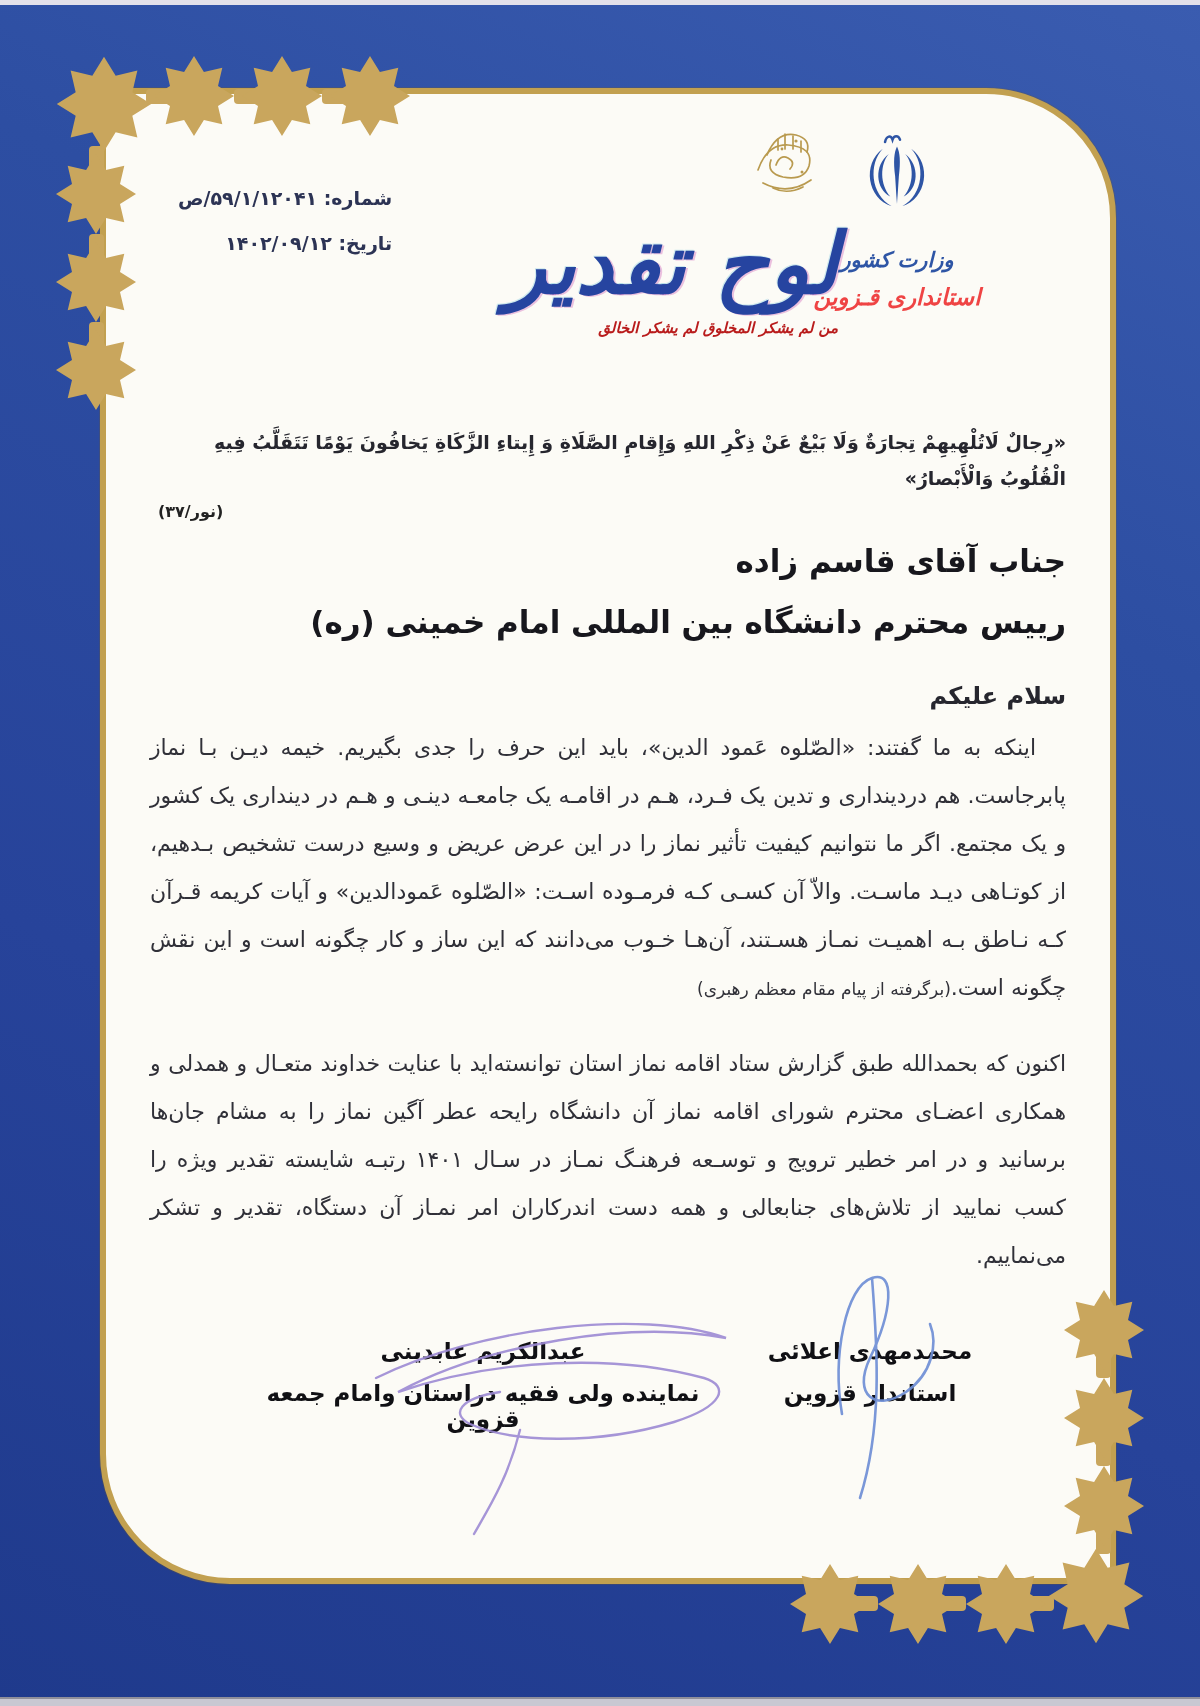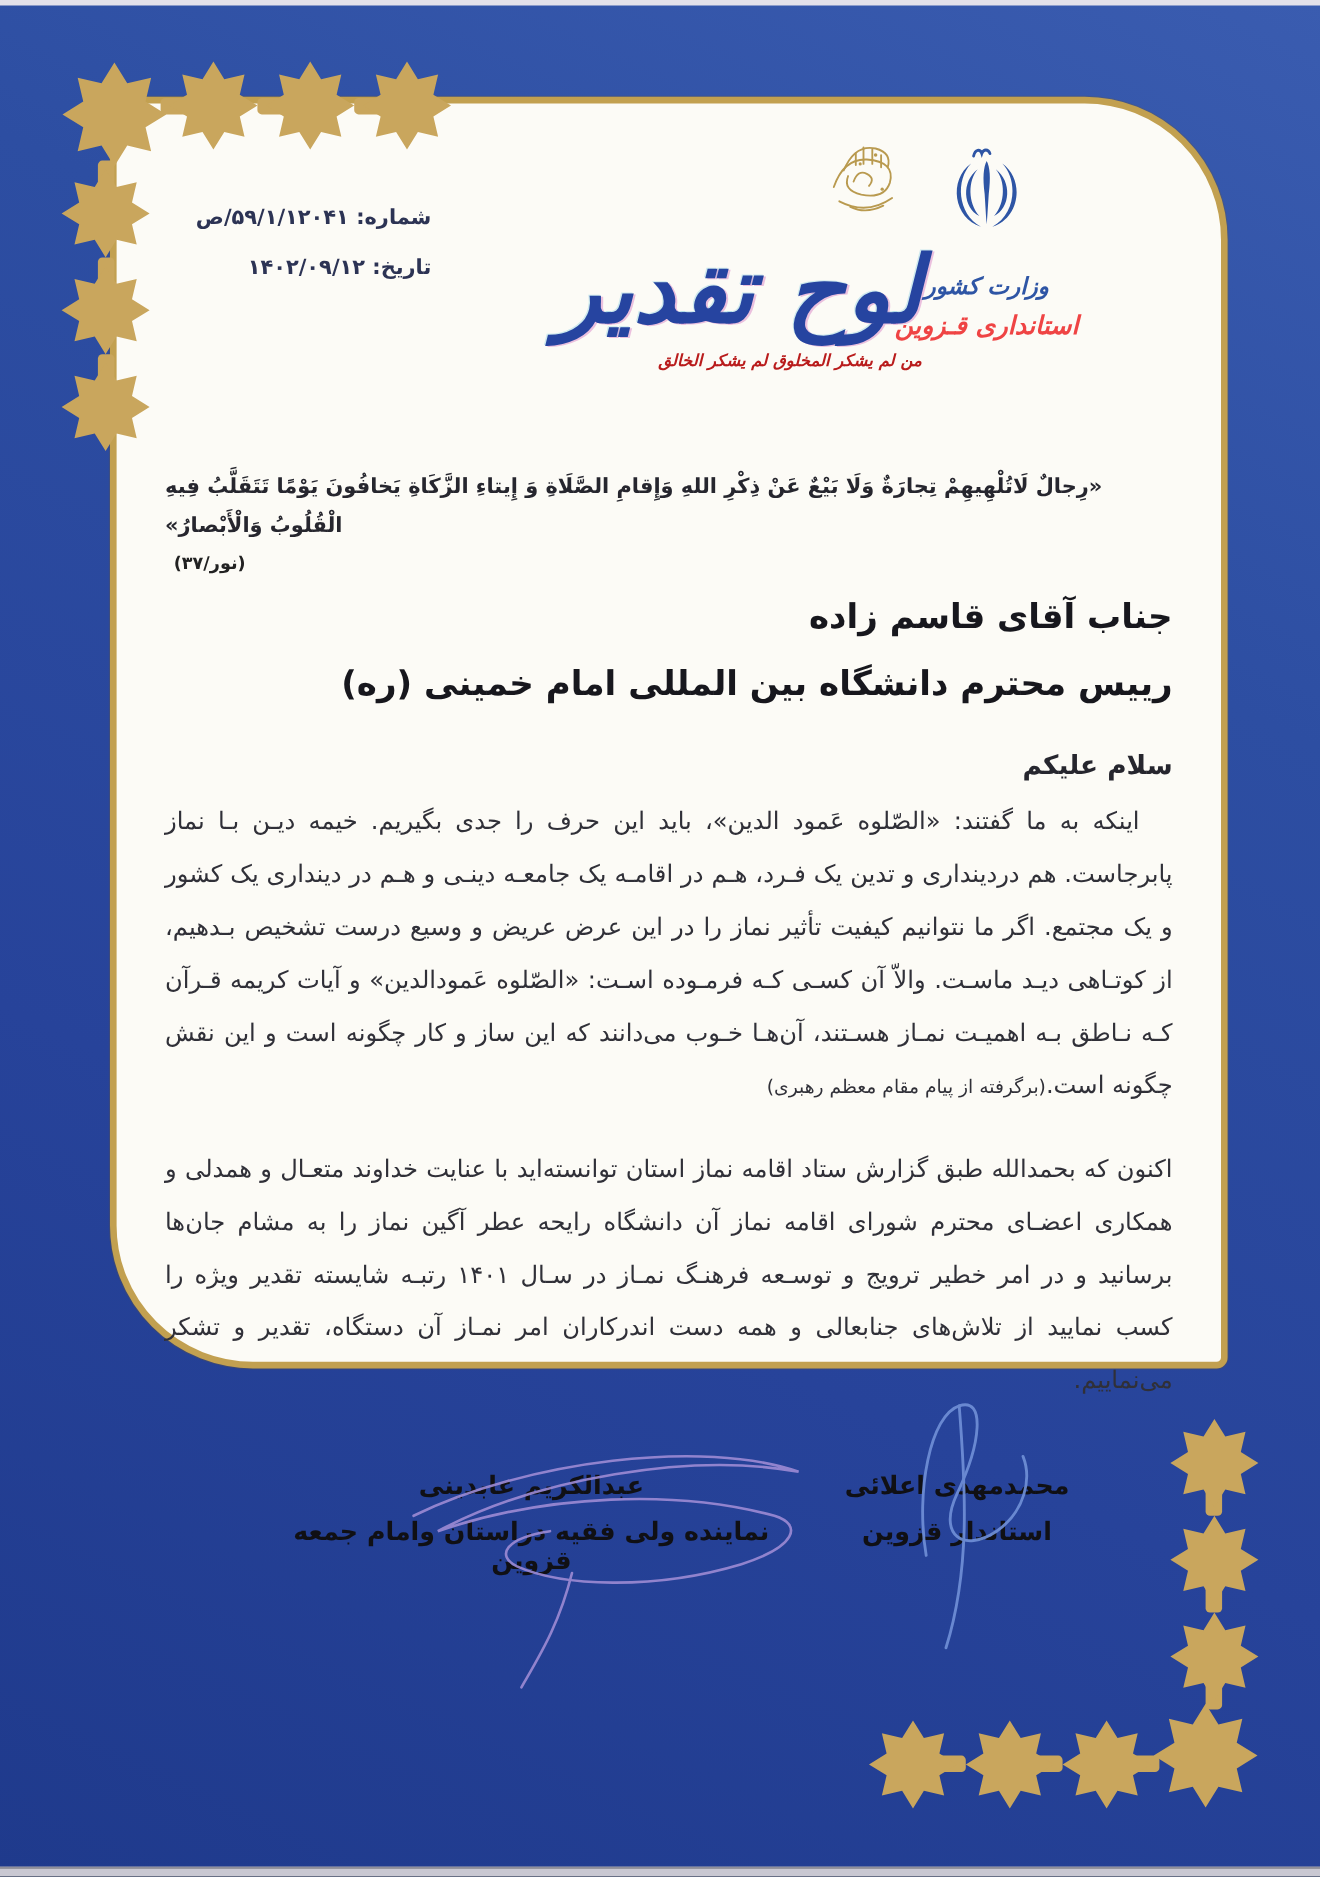--- a/index.html
+++ b/index.html
@@ -7,21 +7,21 @@
   .page {
     position:relative; width:1200px; height:1706px; margin:0 auto;
     background:linear-gradient(205deg,#3a5cb0 0%,#2d4ea2 30%,#27439a 65%,#1f3a8c 100%);
     overflow:hidden; direction:rtl;
     font-family:"DejaVu Sans", sans-serif;
   }
   .top-strip{position:absolute;top:0;left:0;right:0;height:5px;background:#e3e1ea;}
   .bottom-strip{position:absolute;bottom:0;left:0;right:0;height:9px;background:#c9c8d2;border-top:2px solid #8f8f9a;}
 
   .sheet{
-    position:absolute; left:100px; top:88px; width:1016px; height:1156px;
+    position:absolute; left:100px; top:88px; width:1016px; height:1496px;
     background:#fcfbf6; border:6px solid #c2a050;
     border-radius:10px 130px 10px 130px;
     box-shadow:0 0 0 1px rgba(120,90,30,.25);
   }
   .chain{position:absolute;width:400px;height:400px;z-index:5;}
   .chain-tl{left:34px;top:34px;}
   .chain-br{right:34px;bottom:40px;transform:rotate(180deg);}
 
   .content{position:absolute;inset:0;padding:20px 44px 0;z-index:2;}
 
@@ -36,21 +36,21 @@
     color:#2644a0;margin-top:-6px;
     text-shadow:2px 1px 0 rgba(190,40,160,.28), -1px -1px 0 rgba(40,170,210,.22);
   }
   .title-sub{display:block;margin-top:2px;font-size:15px;font-weight:bold;font-style:italic;color:#b91c1c;}
   .hdr-right{position:absolute;right:74px;top:16px;width:190px;text-align:center;}
   .emblem{width:92px;height:112px;display:inline-block;}
   .ministry{display:block;font-size:21px;font-weight:bold;font-style:italic;color:#2e55a5;margin-top:2px;}
   .governorate{display:block;font-size:23px;font-weight:bold;font-style:italic;color:#ef4444;margin-top:12px;letter-spacing:1px;}
 
   
-  .verse{margin-top:10px;text-align:left;font-size:19px;font-weight:600;color:#26262e;line-height:1.9;}
+  .verse{margin-top:10px;text-align:right;font-size:19px;font-weight:600;color:#26262e;line-height:1.9;}
   .verse-ref{text-align:left;font-size:16px;font-weight:600;color:#222;margin:6px 4px 0 8px;}
 
   .recipient{margin-top:10px;font-size:31px;font-weight:bold;color:#17171d;line-height:1.95;}
   .salutation{margin-top:30px;font-size:24px;font-weight:bold;color:#26262e;}
 
   .body-p{font-size:22px;line-height:2.18;color:#303038;text-align:justify;}
   .p1{margin-top:14px;text-indent:30px;}
   .small-ref{font-size:17px;}
   .p2{margin-top:28px;}
   .p3{margin-top:6px;}

